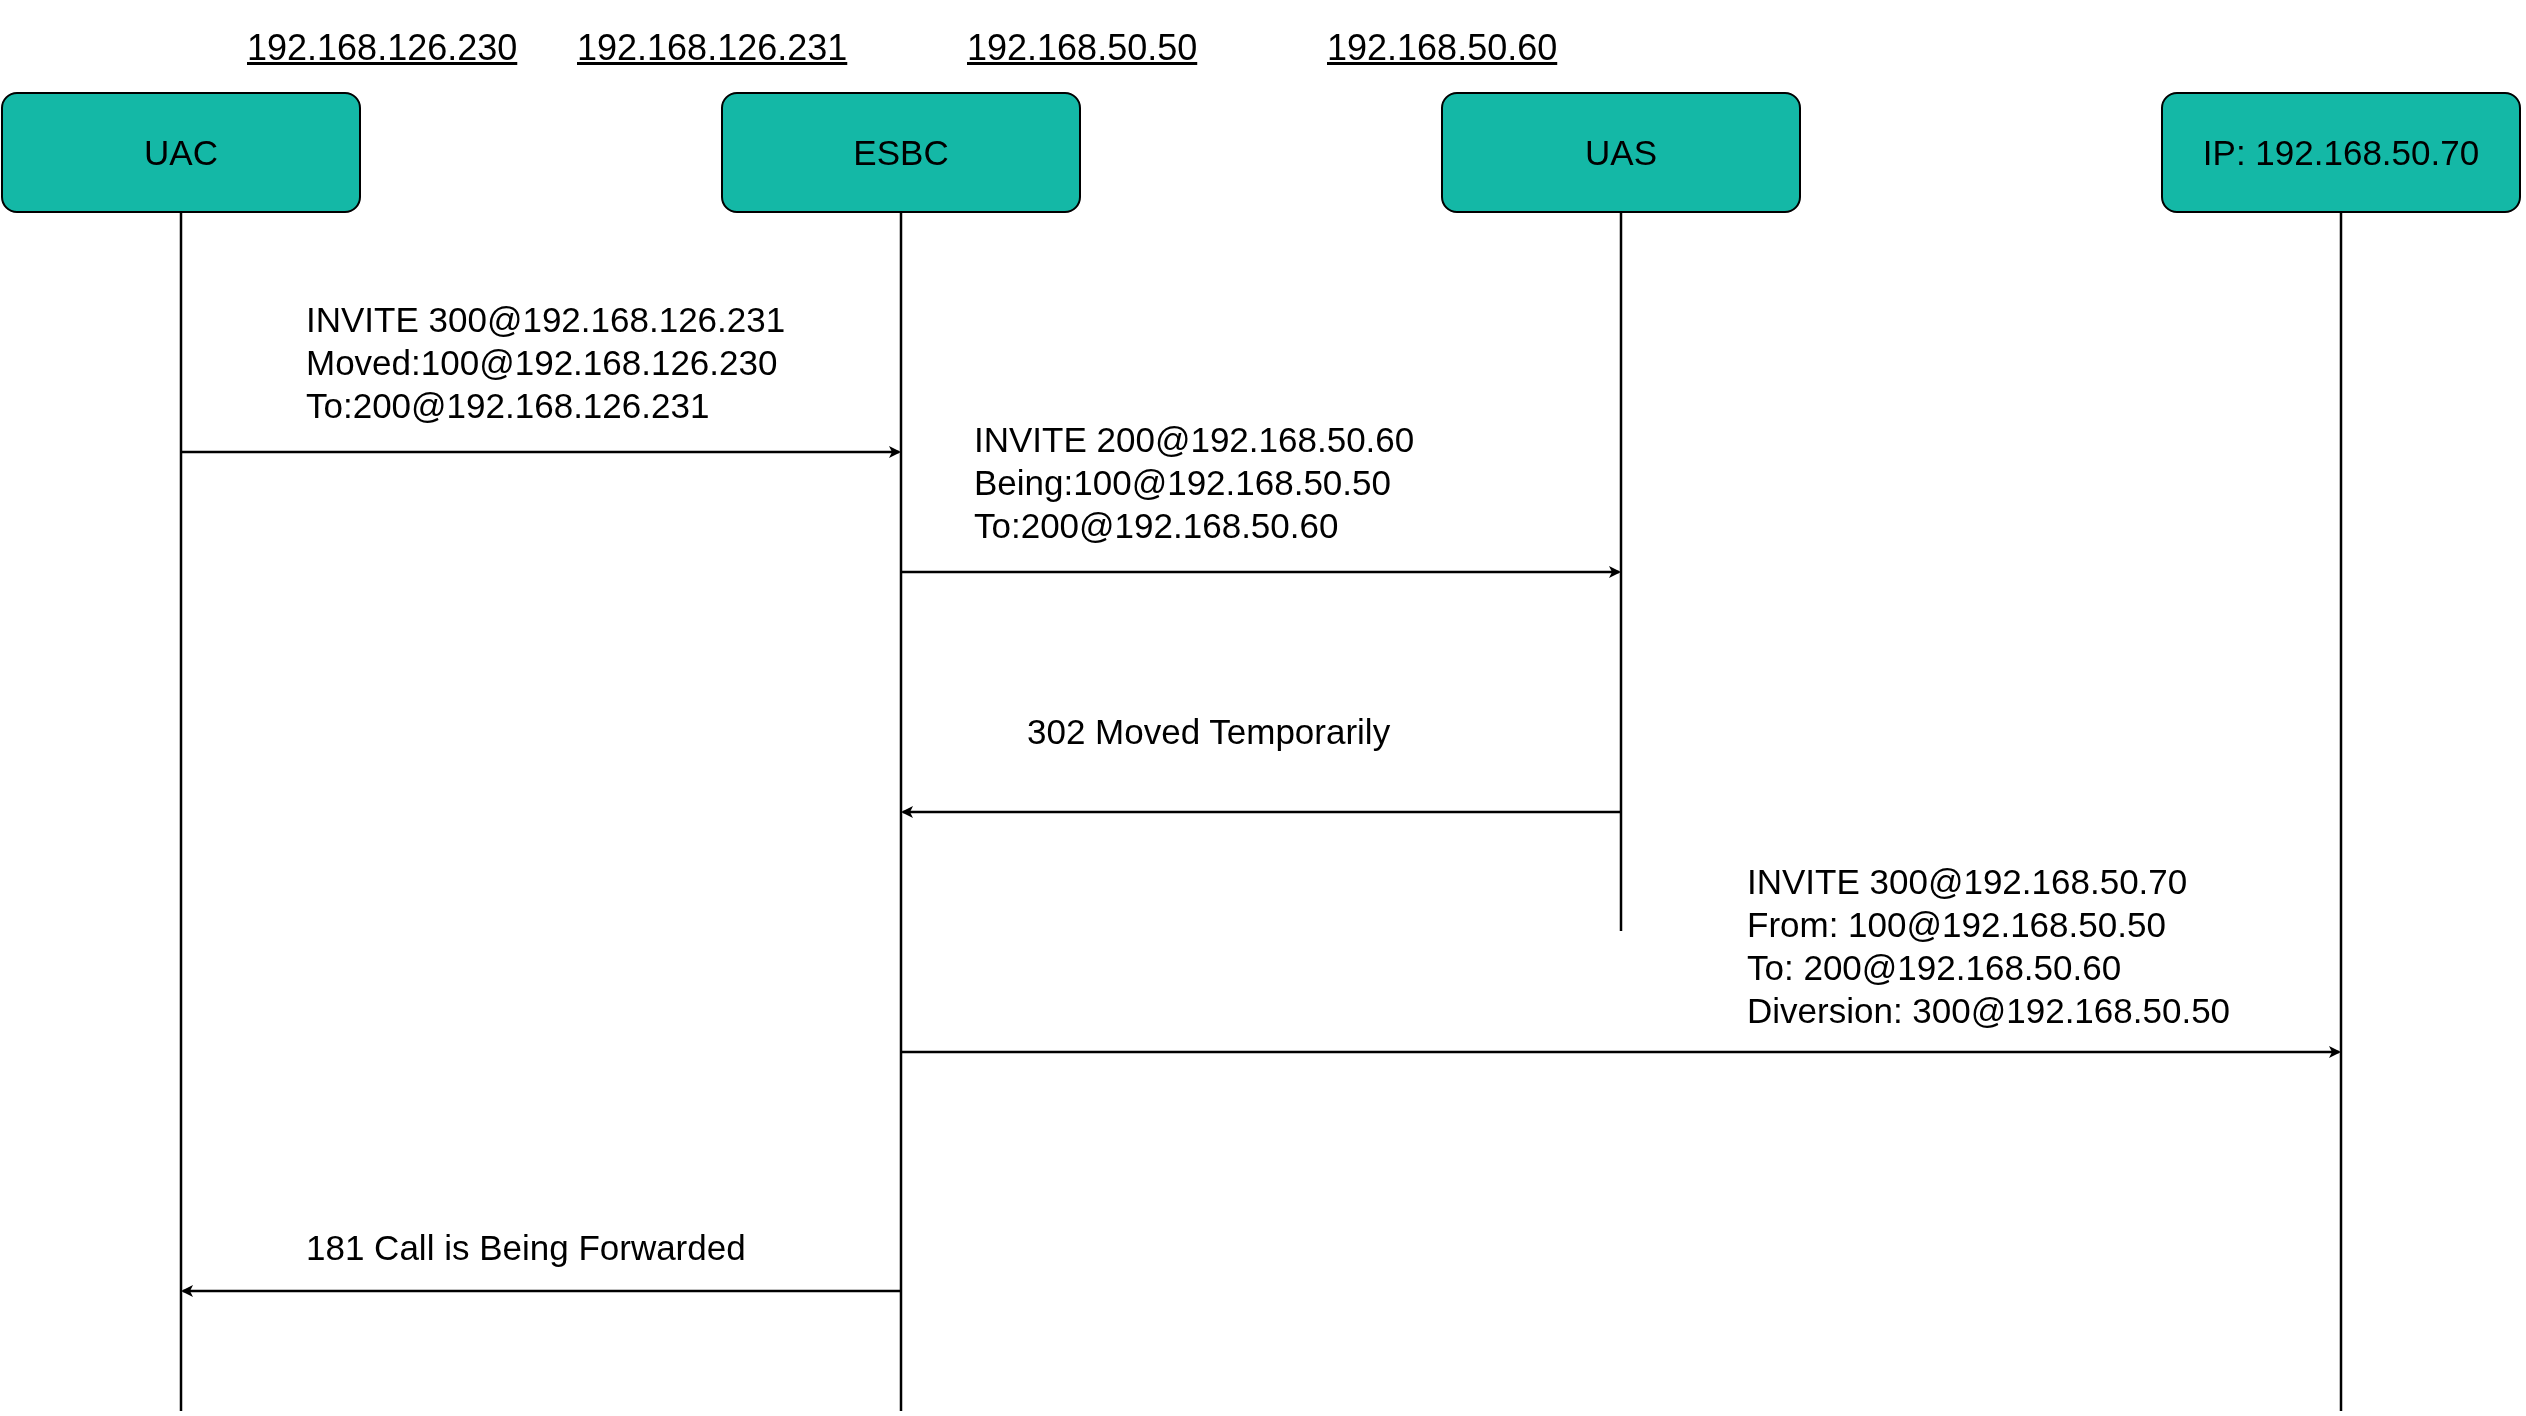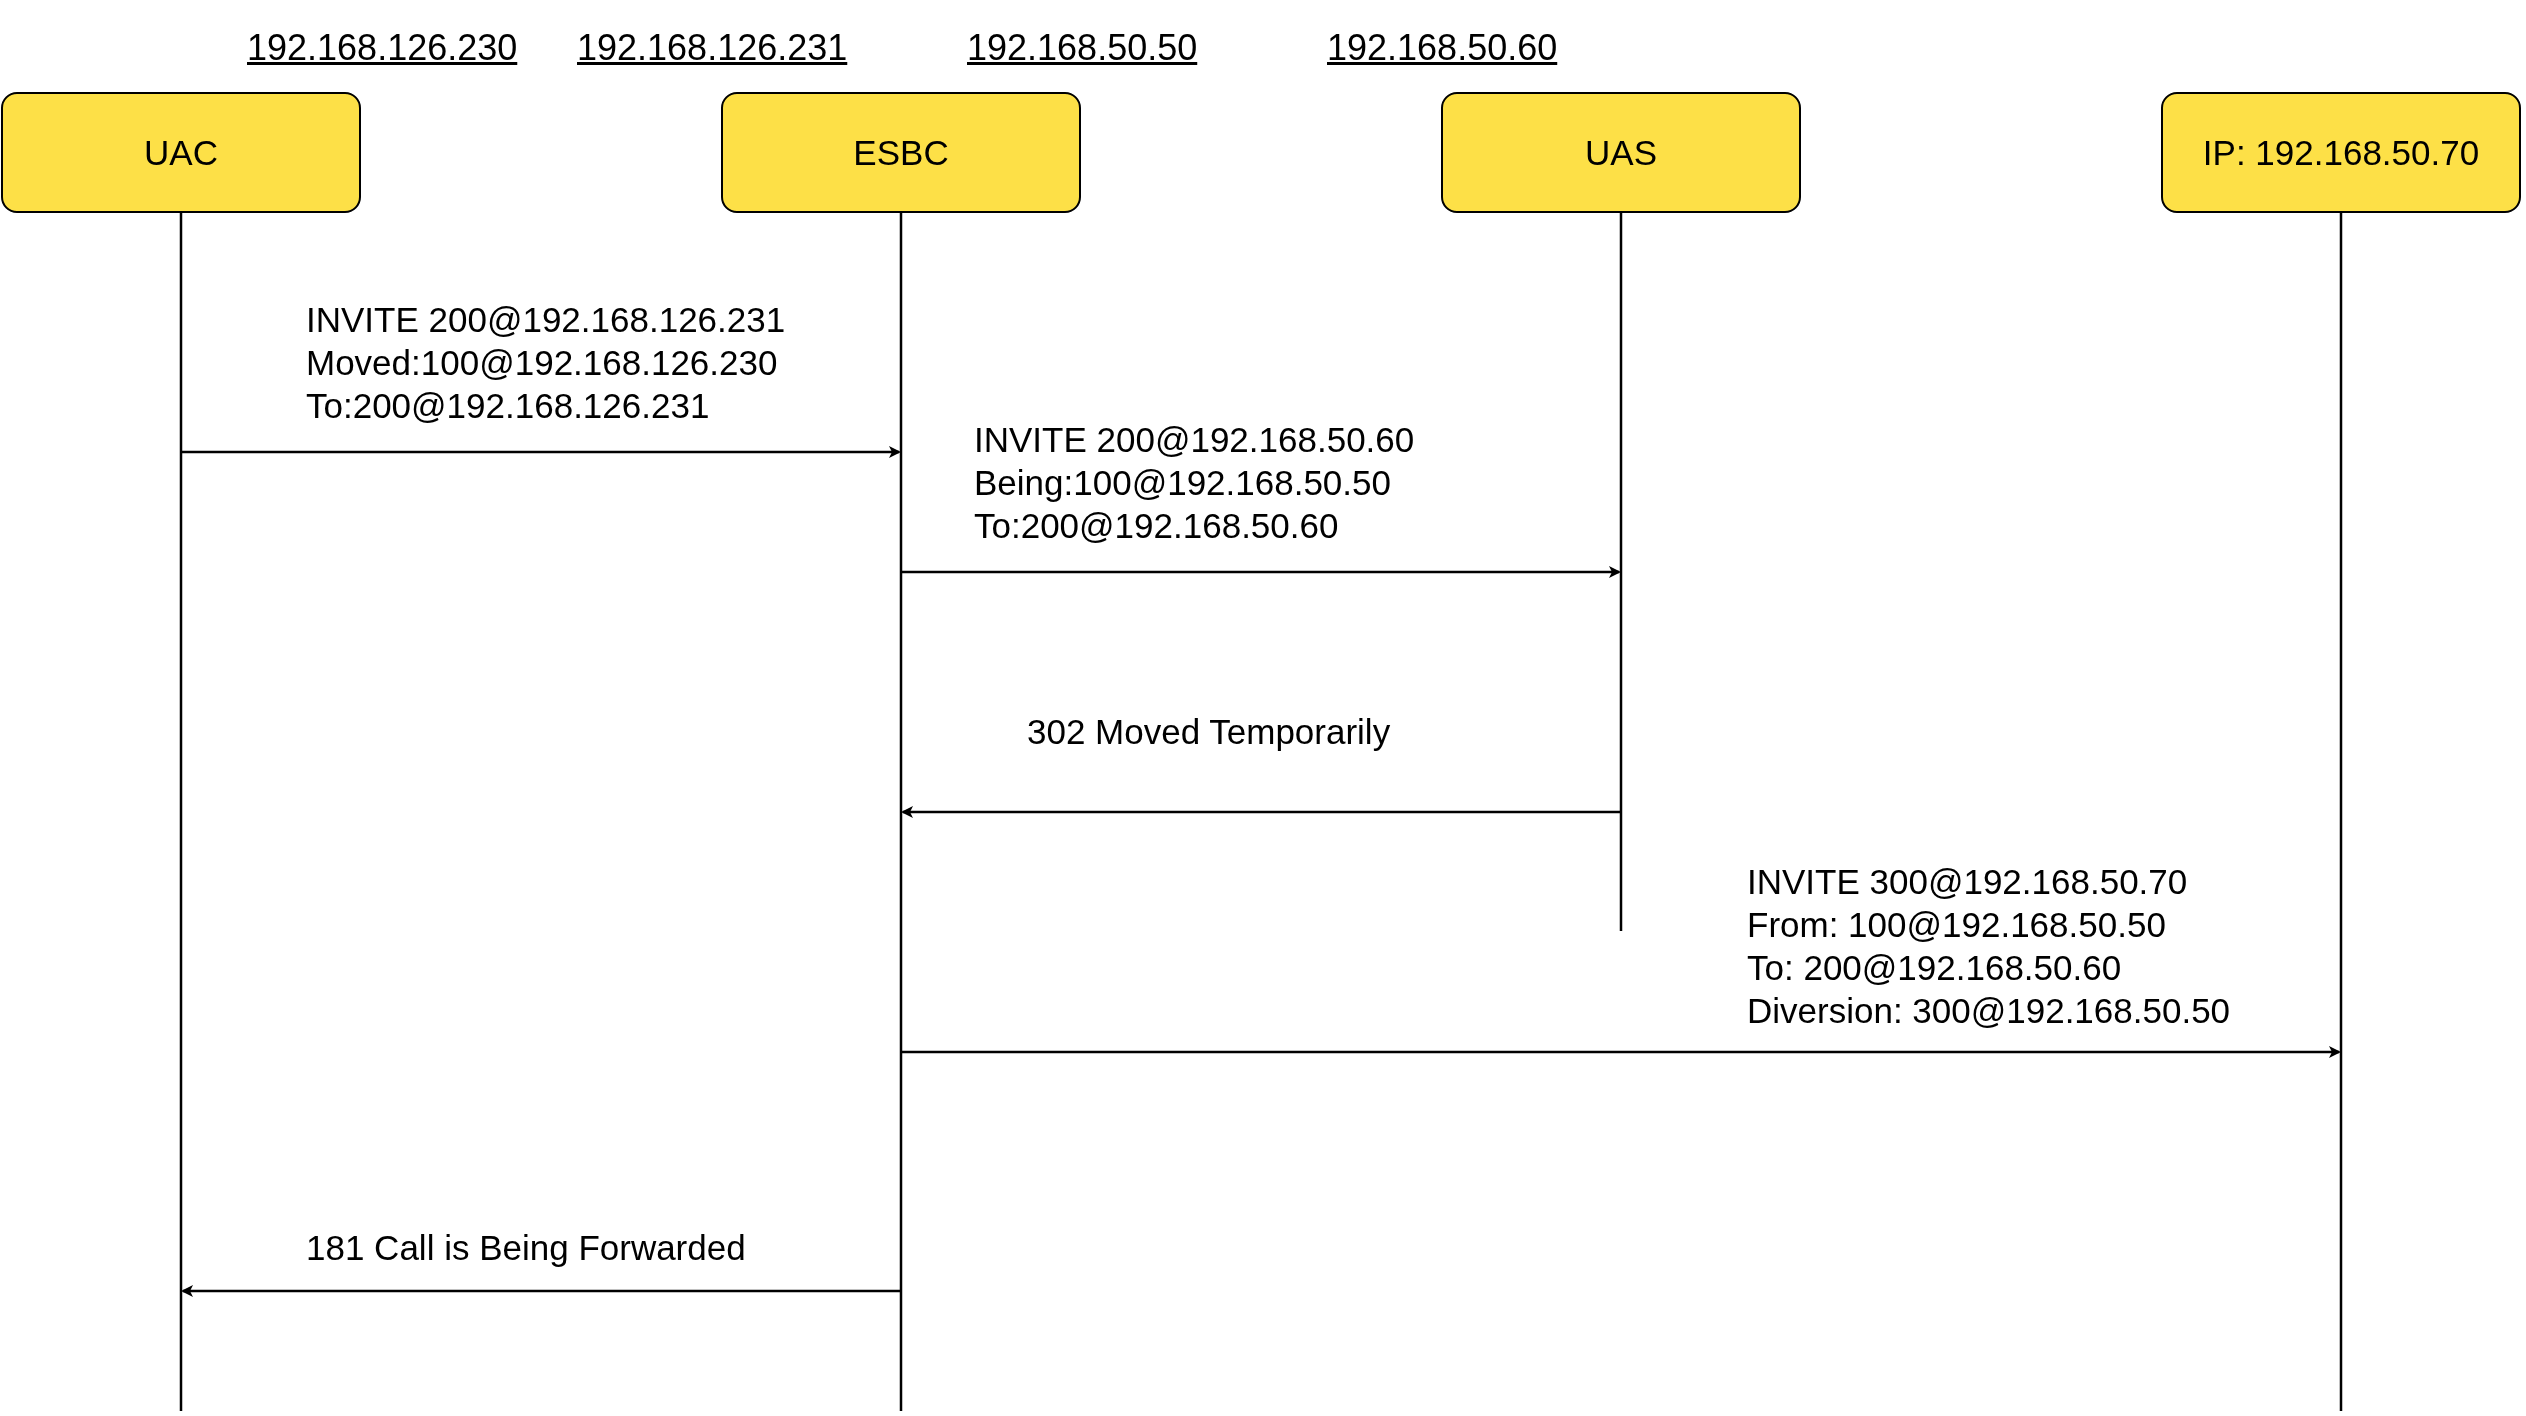--- a/index.html
+++ b/index.html
@@ -1,21 +1,21 @@
 <!DOCTYPE html>
 <html><head>
 <meta charset="utf-8">
 <style>
   html, body { margin: 0; padding: 0; background: #ffffff; }
   body { width: 2526px; height: 1416px; position: relative; overflow: hidden;
          font-family: "Liberation Sans", sans-serif; color: #000; }
   #diagram { position: absolute; left: 0; top: 0; }
   .ip-label { position: absolute; top: 26px; font-size: 36px; line-height: 44px; white-space: nowrap; text-decoration: underline; }
   .box { position: absolute; top: 92px; width: 356px; height: 117px; border: 2.5px solid #000;
-         border-radius: 16px; background: #fde047; display: flex; align-items: center; justify-content: center;
+         border-radius: 16px; background: #14b8a6; display: flex; align-items: center; justify-content: center;
          font-size: 35px; box-sizing: content-box; }
   .msg { position: absolute; font-size: 35px; line-height: 43px; white-space: nowrap; }
   .msg span { display: block; }
 </style>
 </head>
 <body>
 
 <svg id="diagram" width="2526" height="1416">
   <defs>
     <marker id="arrowhead" markerWidth="12" markerHeight="12" refX="10" refY="6" orient="auto" markerUnits="userSpaceOnUse" viewBox="0 0 12 12">
@@ -46,21 +46,21 @@
   <span>ESBC</span>
 </div>
 <div class="box" style="left:1441px">
   <span>UAS</span>
 </div>
 <div class="box" style="left:2161px">
   <span>IP: 192.168.50.70</span>
 </div>
 
 <div class="msg" style="left:306px; top:298px">
-  <span>INVITE 200@192.168.126.231</span>
+  <span>INVITE 300@192.168.126.231</span>
   <span>Moved:100@192.168.126.230</span>
   <span>To:200@192.168.126.231</span>
 </div>
 <div class="msg" style="left:974px; top:418px">
   <span>INVITE 200@192.168.50.60</span>
   <span>Being:100@192.168.50.50</span>
   <span>To:200@192.168.50.60</span>
 </div>
 <div class="msg" style="left:1027px; top:710px">
   <span>302 Moved Temporarily</span>

